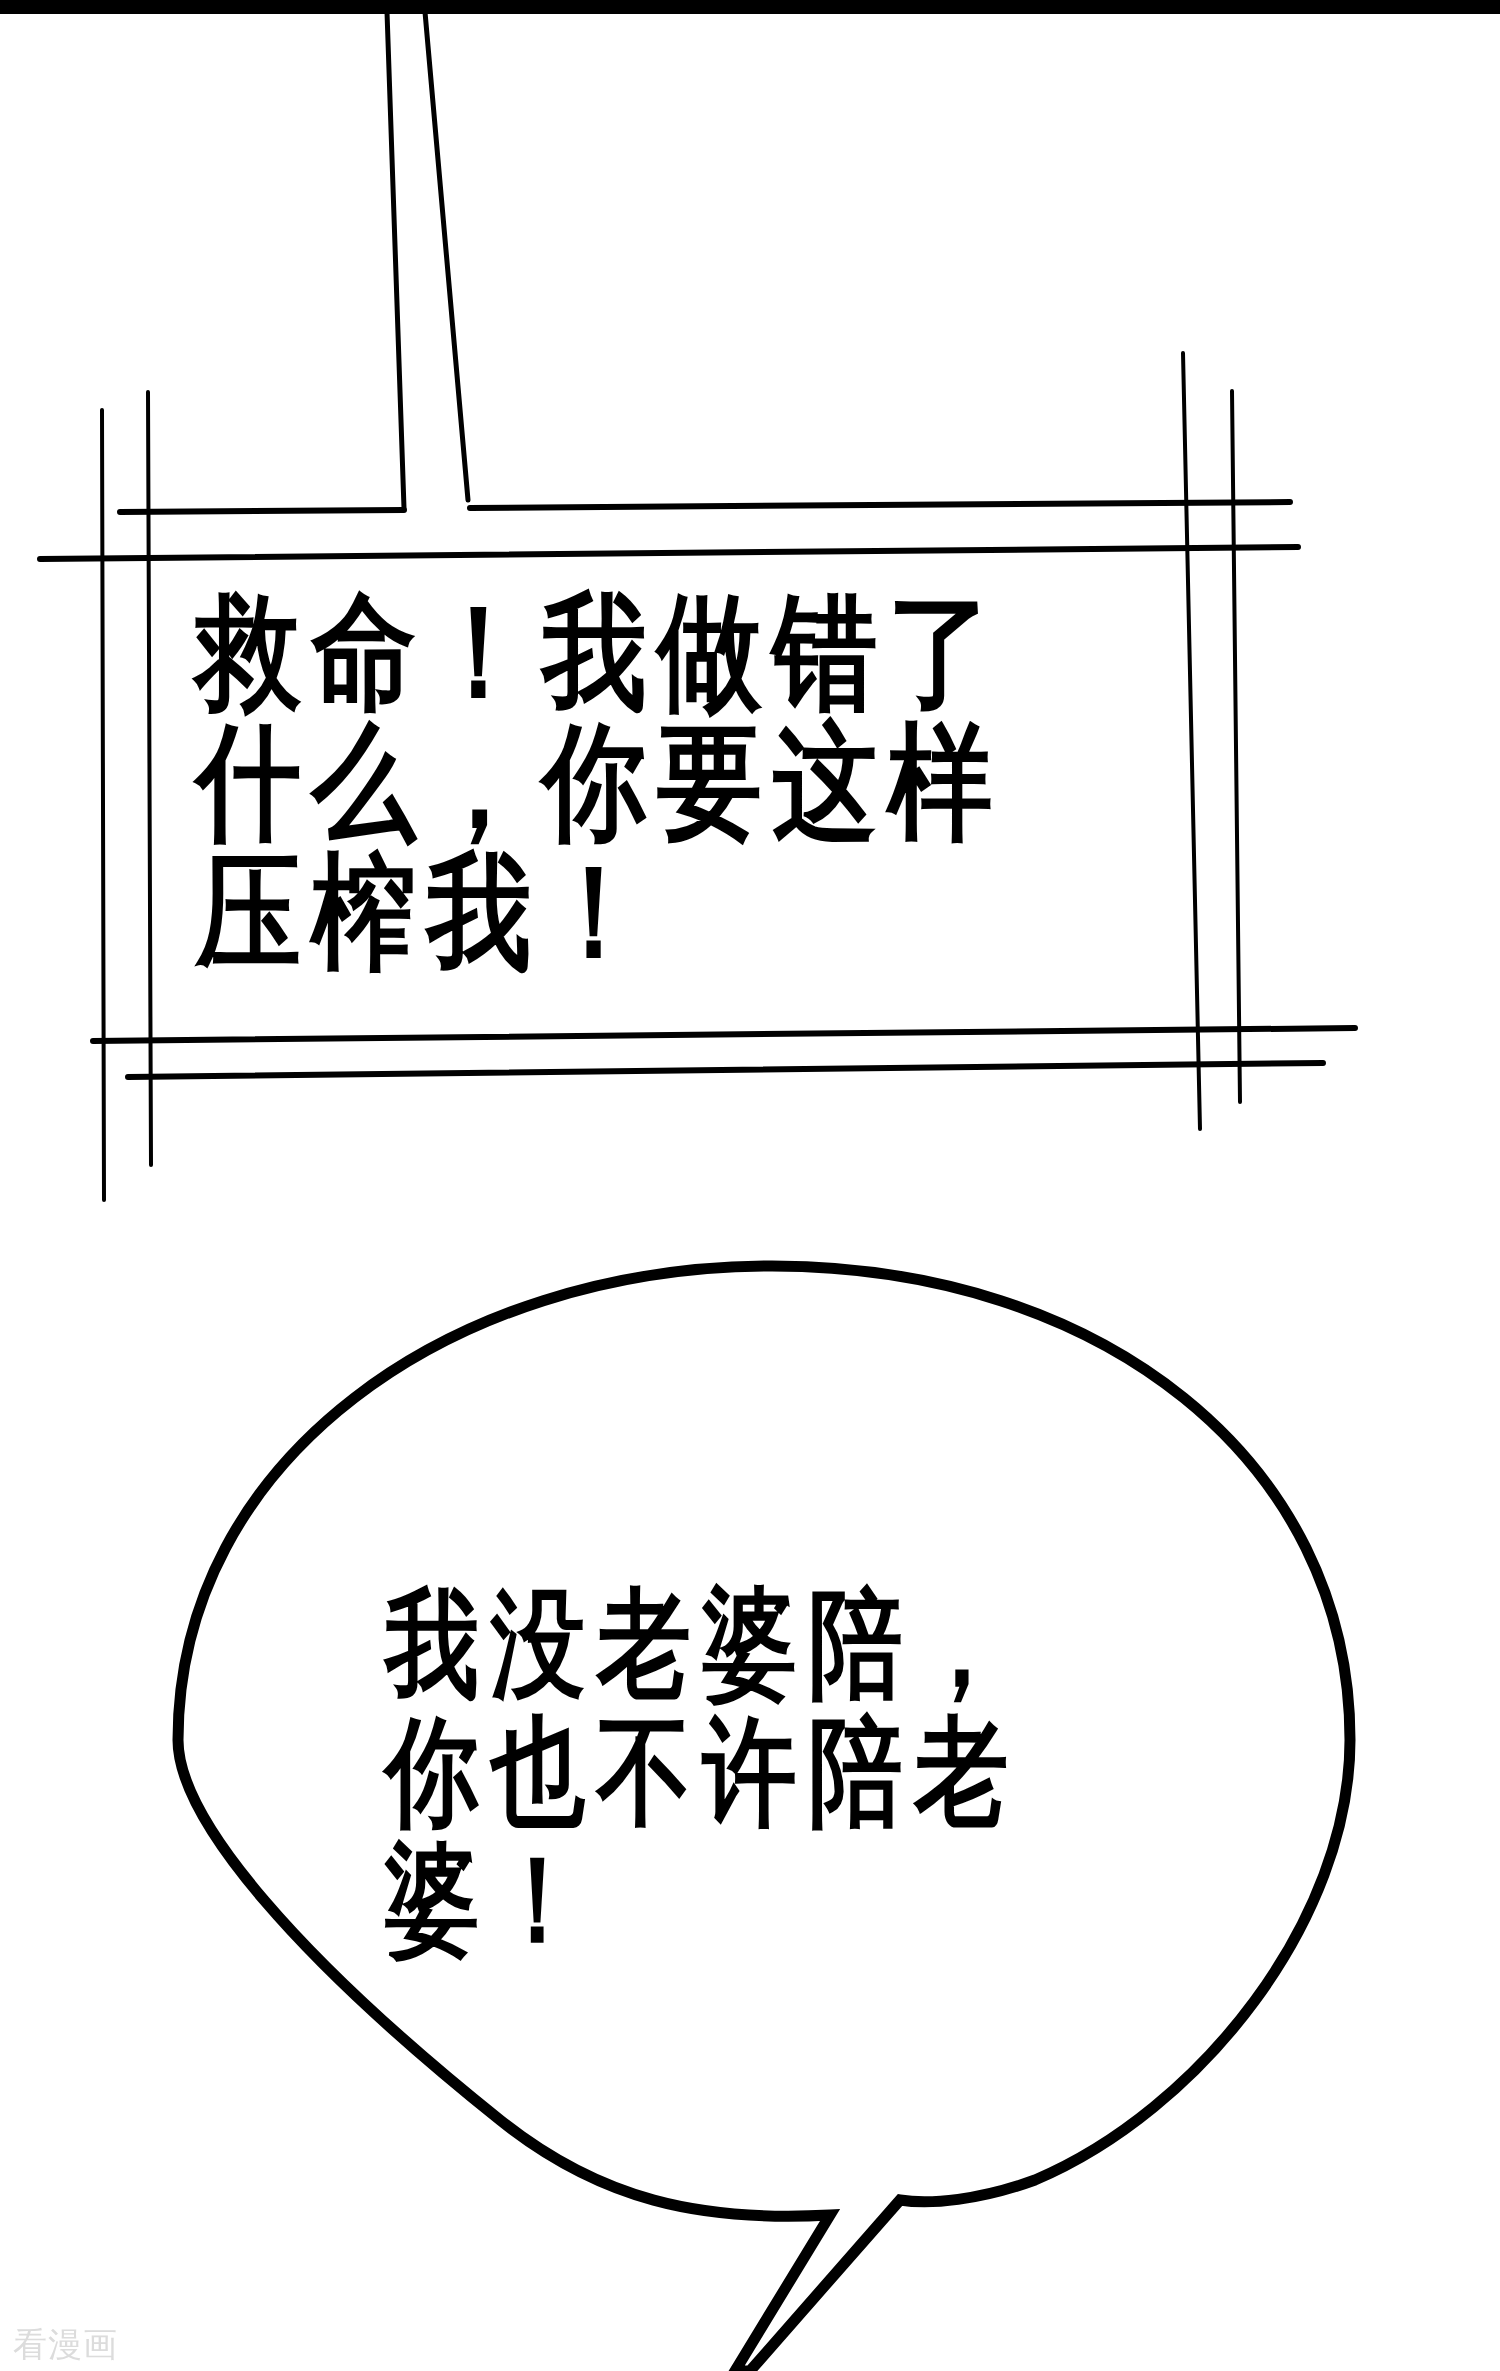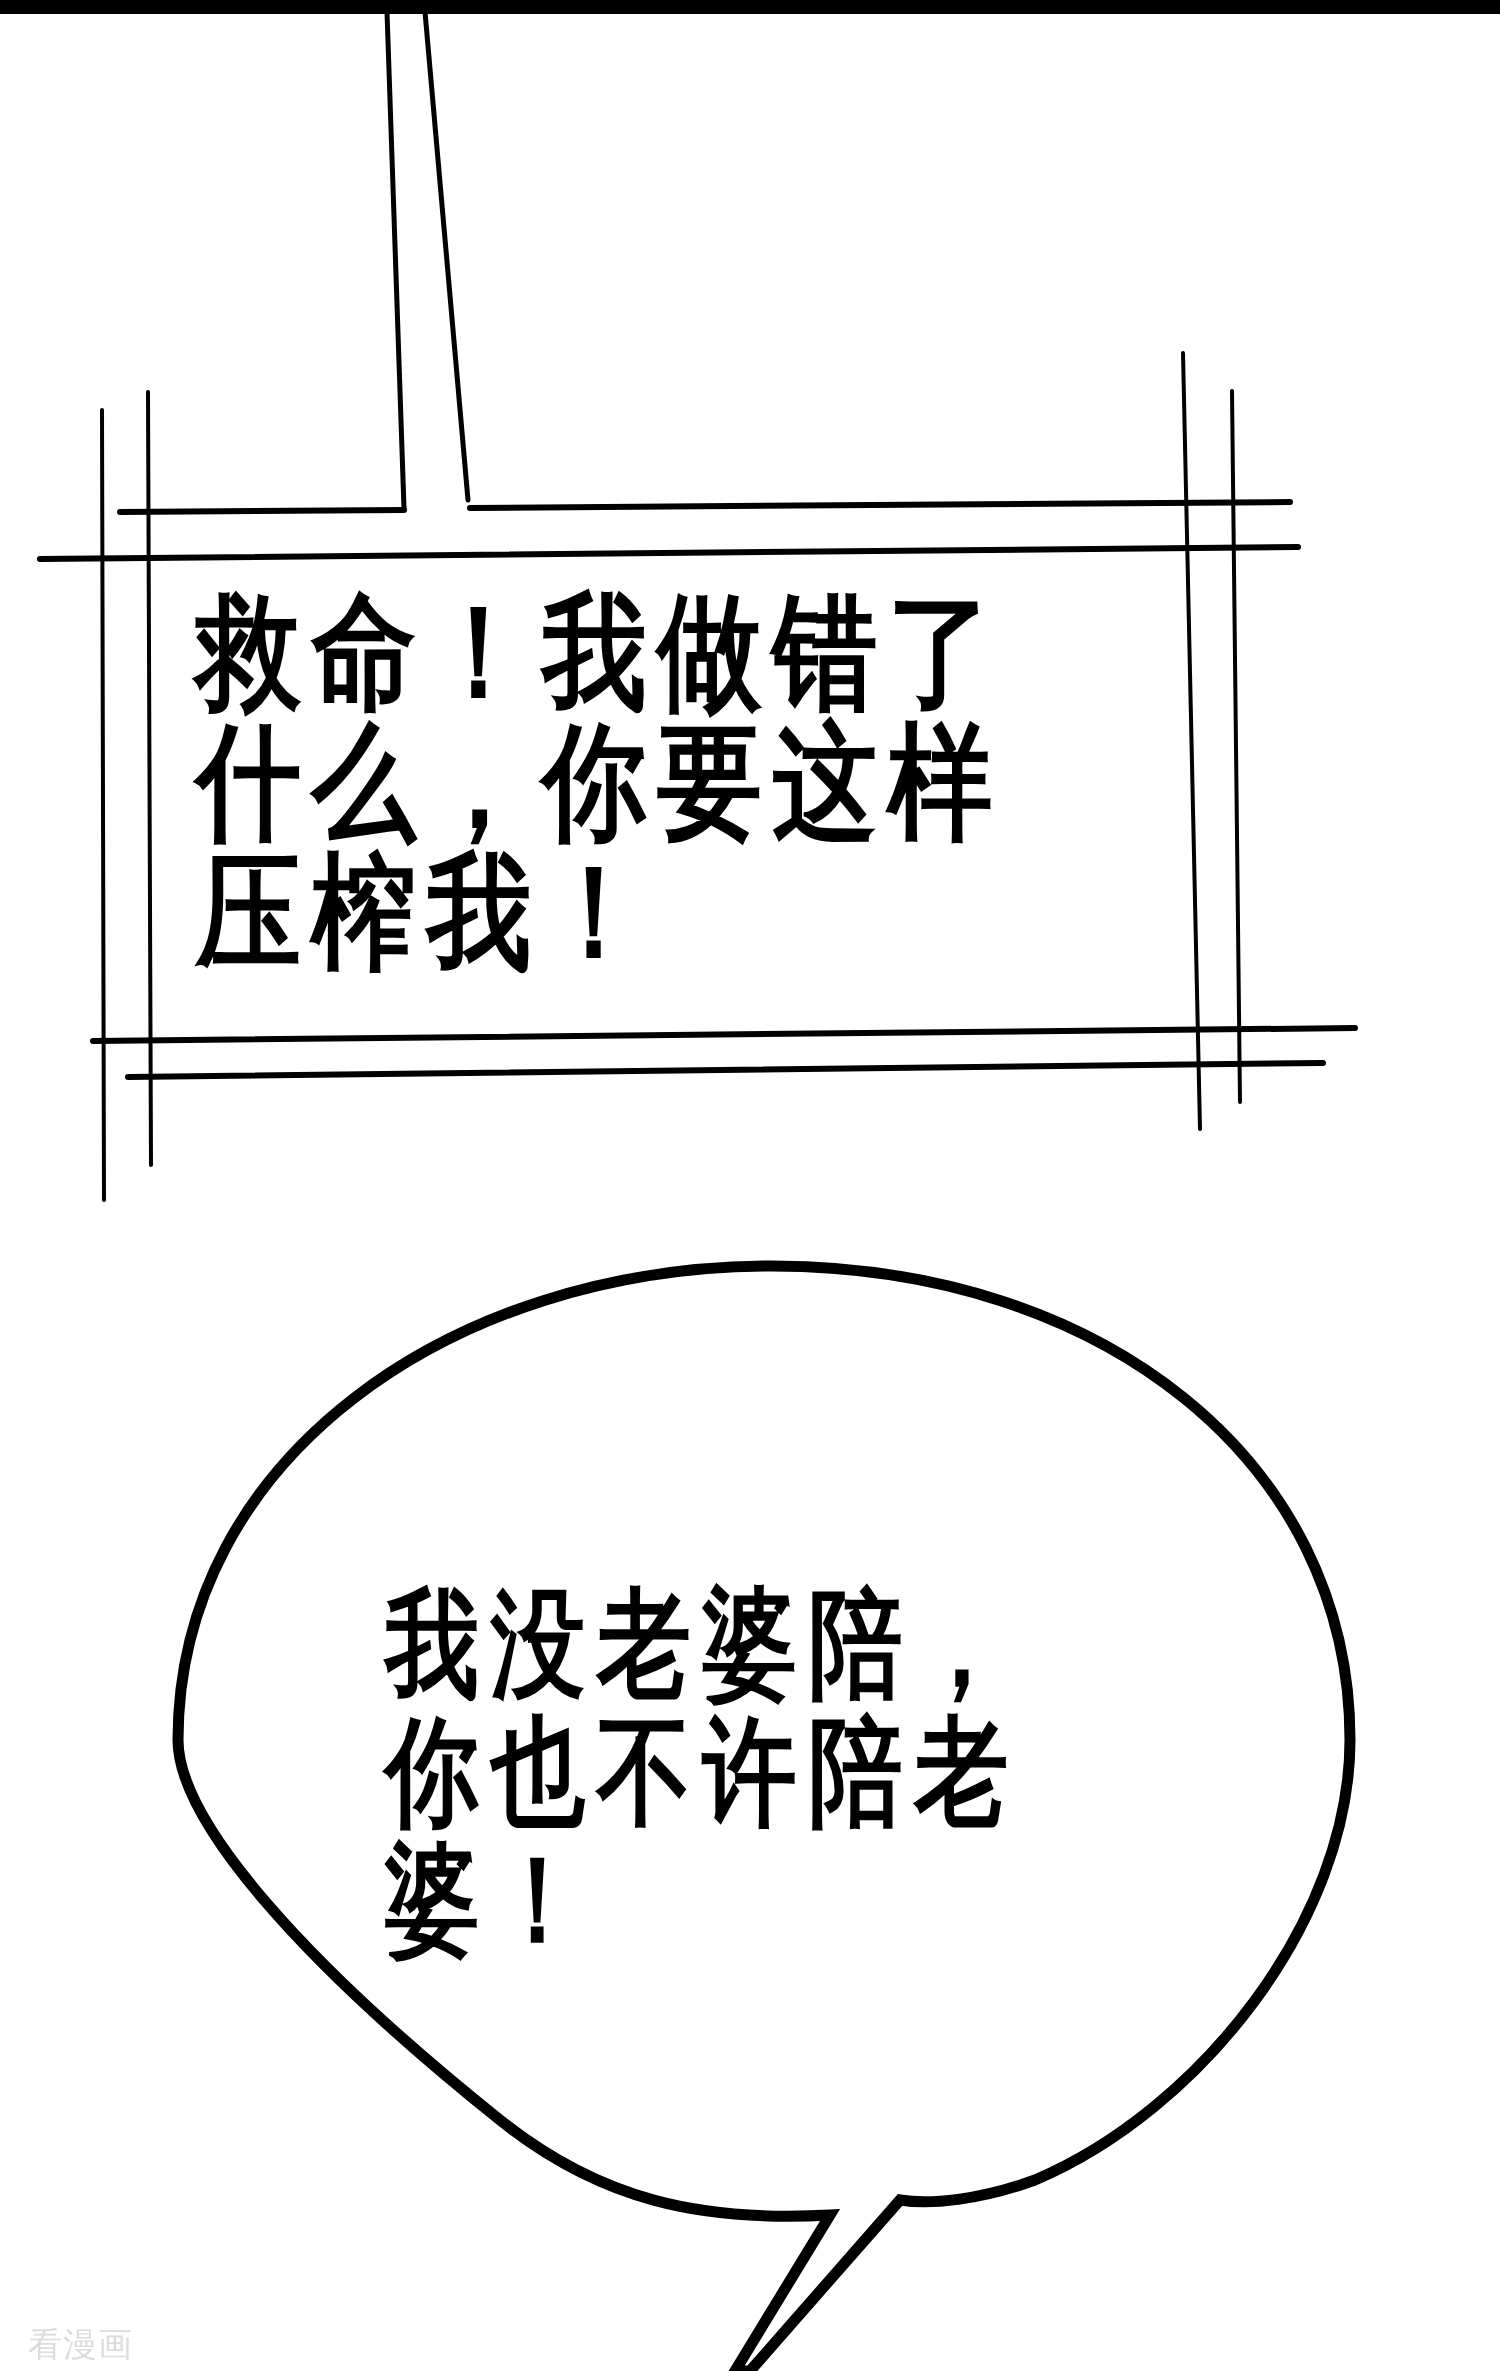--- a/index.html
+++ b/index.html
@@ -15,21 +15,21 @@
   }
   .caption-text div, .bubble-text div { display:block; }
   .bubble-text {
     position:absolute; left:385px; top:1580px;
     font-family:"DejaVu Sans", sans-serif; font-weight:bold;
     font-size:112px; line-height:121px; color:#000;
     transform-origin:0 0; transform:scaleX(0.84) scaleY(1.06);
     white-space:nowrap; letter-spacing:14px;
   }
   .watermark {
-    position:absolute; left:28px; top:2322px;
+    position:absolute; left:13px; top:2322px;
     font-family:Liberation Mono, monospace; font-size:34px; color:#dcdcdc;
     letter-spacing:1px;
   }
 </style>
 </head>
 <body>
 
 <div class="topbar"></div>
 
 <svg class="art" width="1500" height="2371" viewBox="0 0 1500 2371">

